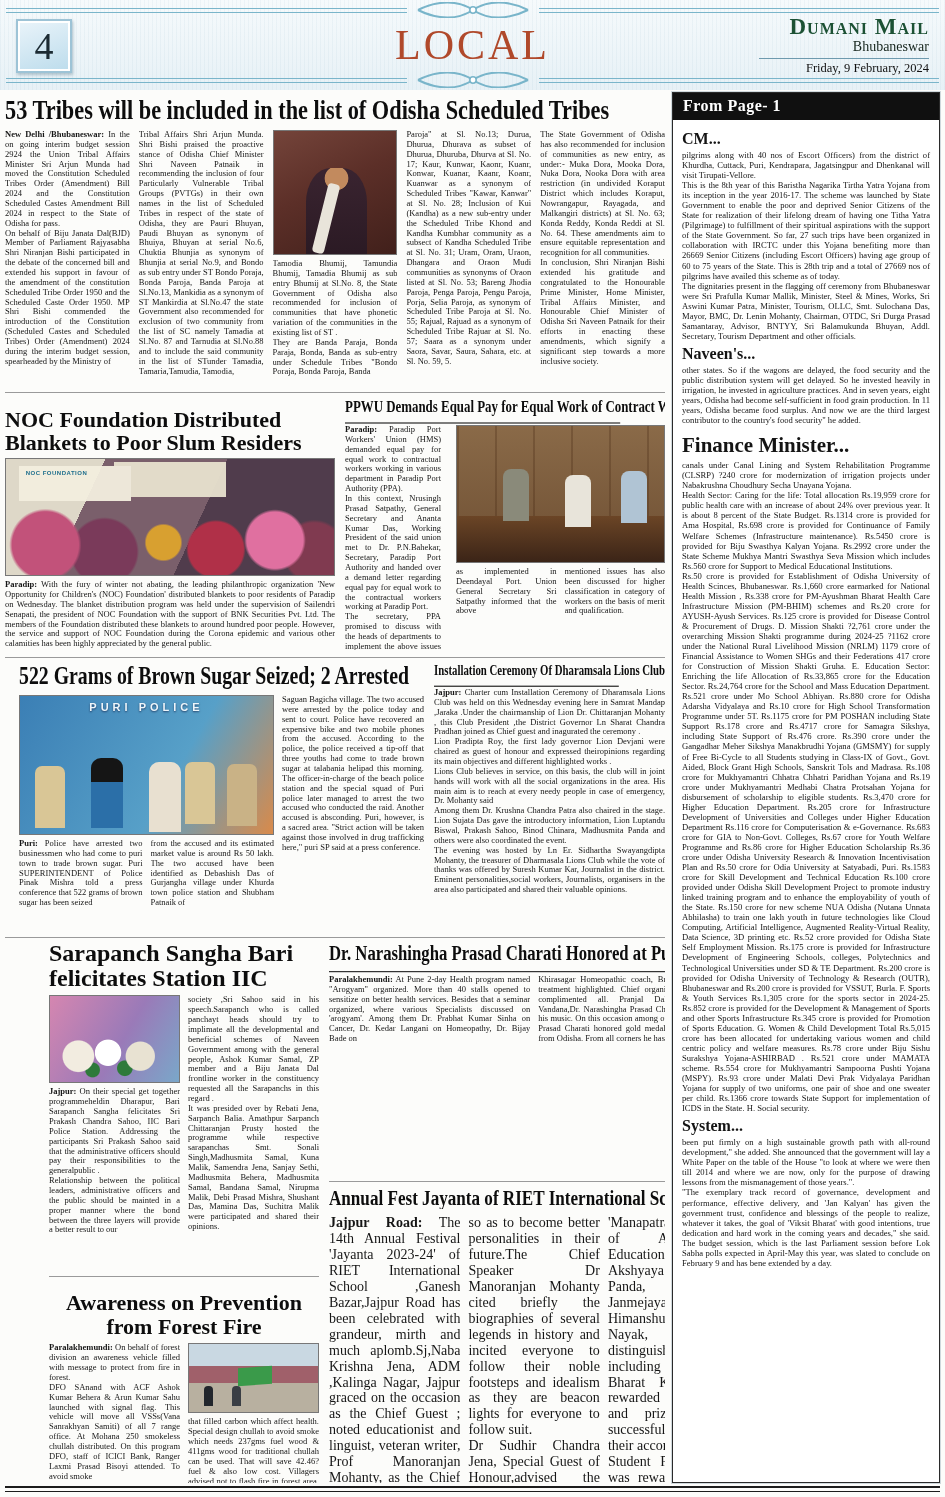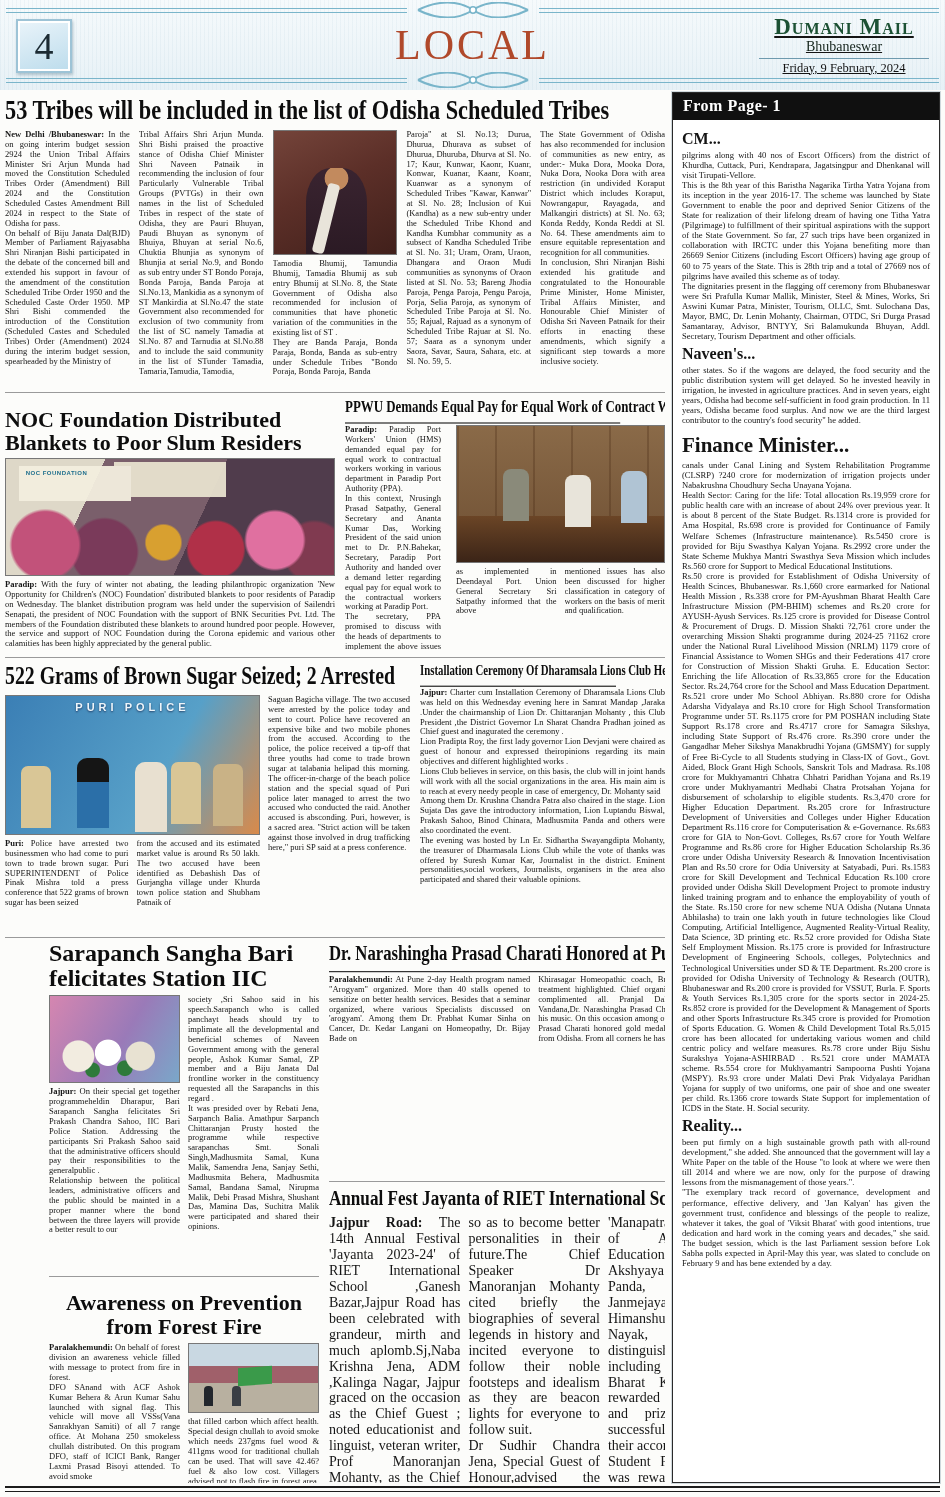--- a/index.html
+++ b/index.html
@@ -24,21 +24,21 @@
     width:56px; height:54px; margin-top:2px;
     background:linear-gradient(160deg,#eaf4fa,#bcdcec);
     border:2px solid #9dc3d6; box-shadow:1px 2px 3px rgba(60,100,120,.35), inset 0 0 0 2px #fff;
     display:flex; align-items:center; justify-content:center;
     font-size:38px; color:#1c2b33;
   }
   .section-title {
     position:absolute; left:0; right:0; text-align:center;
     font-size:42px; letter-spacing:3px; color:#b0492b; font-weight:normal;
   }
-  .paper-block { margin-left:auto; text-align:center; z-index:2; min-width:170px;text-decoration:underline; }
+  .paper-block { margin-left:auto; text-align:right; z-index:2; min-width:170px; }
   .paper-name { font-variant:small-caps; font-weight:bold; font-size:23px; color:#1c5134; letter-spacing:1px; line-height:1; }
   .paper-city { font-size:14px; color:#15241c; margin-top:1px; }
   .paper-date { font-size:12.5px; color:#111; border-top:1px solid #6e9aae; margin-top:3px; padding-top:2px; }
   
   .main { display:flex; gap:7px; padding:2px 5px 0 5px; height:1393px; }
   .left-main { width:660px; flex:none; overflow:hidden; }
   .sidebar {
     flex:1; border:1px solid #2a2a2a; box-shadow:inset 0 0 0 1px #fff, 0 0 0 1px #cfd8dc;
     background:#fff; overflow:hidden; display:flex; flex-direction:column;
   }
@@ -64,21 +64,21 @@
   .rowflex { display:flex; }
   .row2 { height:265px; border-top:1px solid #9a9a9a; padding-top:3px; gap:10px; }
   .art-noc { width:330px; flex:none;margin-top:12px; }
   .art-ppwu { flex:1; }
   .ppwu-body { display:flex; gap:15px; height:225px; margin-top:2px; }
   .ppwu-c1 { width:96px; flex:none; }
   .ppwu-right { flex:1; display:flex; flex-direction:column; gap:4px; }
   .two-cols { display:flex; gap:8px; flex:1; }
   .two-cols > * { flex:1; }
   .row3 { height:280px; border-top:1px solid #9a9a9a; padding-top:3px; gap:10px; }
-  .art-sugar { width:405px; flex:none; }
+  .art-sugar { width:405px; flex:none;margin-left:14px; }
   .sugar-body { display:flex; gap:8px; height:232px; margin-top:4px; }
   .sugar-left { width:255px; flex:none; display:flex; flex-direction:column; gap:4px; }
   .sugar-c3 { flex:1; }
   .art-lions { flex:1; }
   .row4 { height:550px; border-top:1px solid #9a9a9a; padding-top:3px; gap:10px; }
   .row4-left { width:270px; flex:none;margin-left:44px; }
   .row4-right { flex:1; }
   .art-sara { height:335px; }
   .sara-body { display:flex; gap:8px; height:272px; margin-top:4px; }
   .sara-body > * { flex:1; }
@@ -323,21 +323,21 @@
           <div class="fp-head">Naveen's...</div>
           <div class="fp-body">other states. So if the wagons are delayed, the food security and the public distribution system will get delayed. So he invested heavily in irrigation, he invested in agriculture practices. And in seven years, eight years, Odisha had become self-sufficient in food grain production. In 11 years, Odisha became food surplus. And now we are the third largest contributor to the country's food security" he added.</div>
         </div>
         <div class="fp-sec">
           <div class="fp-head big">Finance Minister...</div>
           <div class="fp-body">canals under Canal Lining and System Rehabilitation Programme (CLSRP) ?240 crore for modernization of irrigation projects under Nabakrushna Choudhury Secha Unayana Yojana.
 Health Sector: Caring for the life: Total allocation Rs.19,959 crore for public health care with an increase of about 24% over previous year. It is about 8 percent of the State Budget. Rs.1314 crore is provided for Ama Hospital, Rs.698 crore is provided for Continuance of Family Welfare Schemes (Infrastructure maintenance). Rs.5450 crore is provided for Biju Swasthya Kalyan Yojana. Rs.2992 crore under the State Scheme Mukhya Mantri Swasthya Seva Mission which includes Rs.560 crore for Support to Medical Educational Institutions.
 Rs.50 crore is provided for Establishment of Odisha University of Health Scinces, Bhubaneswar. Rs.1,660 crore earmarked for National Health Mission , Rs.338 crore for PM-Ayushman Bharat Health Care Infrastructure Mission (PM-BHIM) schemes and Rs.20 crore for AYUSH-Ayush Services. Rs.125 crore is provided for Disease Control &amp; Procurement of Drugs. D. Mission Shakti ?2,761 crore under the overarching Mission Shakti programme during 2024-25 ?1162 crore under the National Rural Livelihood Mission (NRLM) 1179 crore of Financial Assistance to Women SHGs and their Federations 417 crore for Construction of Mission Shakti Gruha. E. Education Sector: Enriching the life  Allocation of Rs.33,865 crore for the Education Sector.  Rs.24,764 crore for the School and Mass Education Department. Rs.521 crore under Mo School Abhiyan. Rs.880 crore for Odisha Adarsha Vidyalaya and Rs.10 crore for High School Transformation Programme under 5T. Rs.1175 crore for PM POSHAN including State Support Rs.178 crore and Rs.4717 crore for Samagra Sikshya, including State Support of Rs.476 crore. Rs.390 crore under the Gangadhar Meher Sikshya Manakbrudhi Yojana (GMSMY) for supply of Free Bi-Cycle to all Students studying in Class-IX of Govt., Govt. Aided, Block Grant High Schools, Sanskrit Tols and Madrasa. Rs.108 crore for Mukhyamantri Chhatra Chhatri Paridhan Yojana and Rs.19 crore under Mukhyamantri Medhabi Chatra Protsahan Yojana for disbursement of scholarship to eligible students. Rs.3,470 crore for Higher Education Department. Rs.205 crore for Infrastructure Development of Universities and Colleges under Higher Education Department Rs.116 crore for Computerisation &amp; e-Governance. Rs.683 crore for GIA to Non-Govt. Colleges, Rs.67 crore for Youth Welfare Programme and Rs.86 crore for Higher Education Scholarship Rs.36 crore under Odisha University Research &amp; Innovation Incentivisation Plan and Rs.50 crore for Odia University at Satyabadi, Puri. Rs.1583 crore for Skill Development and Technical Education Rs.100 crore provided under Odisha Skill Development Project to promote industry linked training program and to enhance the employability of youth of the State. Rs.150 crore for new scheme NUA Odisha (Nutana Unnata Abhilasha) to train one lakh youth in future technologies like Cloud Computing, Artificial Intelligence, Augmented Reality-Virtual Reality, Data Science, 3D printing etc. Rs.52 crore provided for Odisha State Self Employment Mission. Rs.175 crore is provided for Infrastructure Development of Engineering Schools, colleges, Polytechnics and Technological Universities under SD &amp; TE Department. Rs.200 crore is provided for Odisha University of Technology &amp; Research (OUTR), Bhubaneswar and Rs.200 crore is provided for VSSUT, Burla. F. Sports &amp; Youth Services Rs.1,305 crore for the sports sector in 2024-25. Rs.852 crore is provided for the Development &amp; Management of Sports and other Sports Infrastructure Rs.345 crore is provided for Promotion of Sports Education. G. Women &amp; Child Development Total Rs.5,015 crore has been allocated for undertaking various women and child centric policy and welfare measures. Rs.78 crore under Biju Sishu Surakshya Yojana-ASHIRBAD . Rs.521 crore under MAMATA scheme. Rs.554 crore for Mukhyamantri Sampoorna Pushti Yojana (MSPY).  Rs.93 crore under Malati Devi Prak Vidyalaya Paridhan Yojana for supply of two uniforms, one pair of shoe and one sweater per child.  Rs.1366 crore towards State Support for implementation of ICDS in the State. H. Social security.</div>
         </div>
         <div class="fp-sec">
-          <div class="fp-head">Reality...</div>
+          <div class="fp-head">System...</div>
           <div class="fp-body">been put firmly on a high sustainable growth path with all-round development," she added. She announced that the government will lay a White Paper on the table of the House "to look at where we were then till 2014 and where we are now, only for the purpose of drawing lessons from the mismanagement of those years.".
 "The exemplary track record of governance, development and performance, effective delivery, and 'Jan Kalyan' has given the government trust, confidence and blessings of the people to realize, whatever it takes, the goal of 'Viksit Bharat' with good intentions, true dedication and hard work in the coming years and decades," she said. The budget session, which is the last Parliament session before Lok Sabha polls expected in April-May this year, was slated to conclude on February 9 and has bene extended by a day.</div>
         </div>
       </div>
     </aside>
   </div>
 
   <div class="bottom-rule"></div>
 </div>
 

